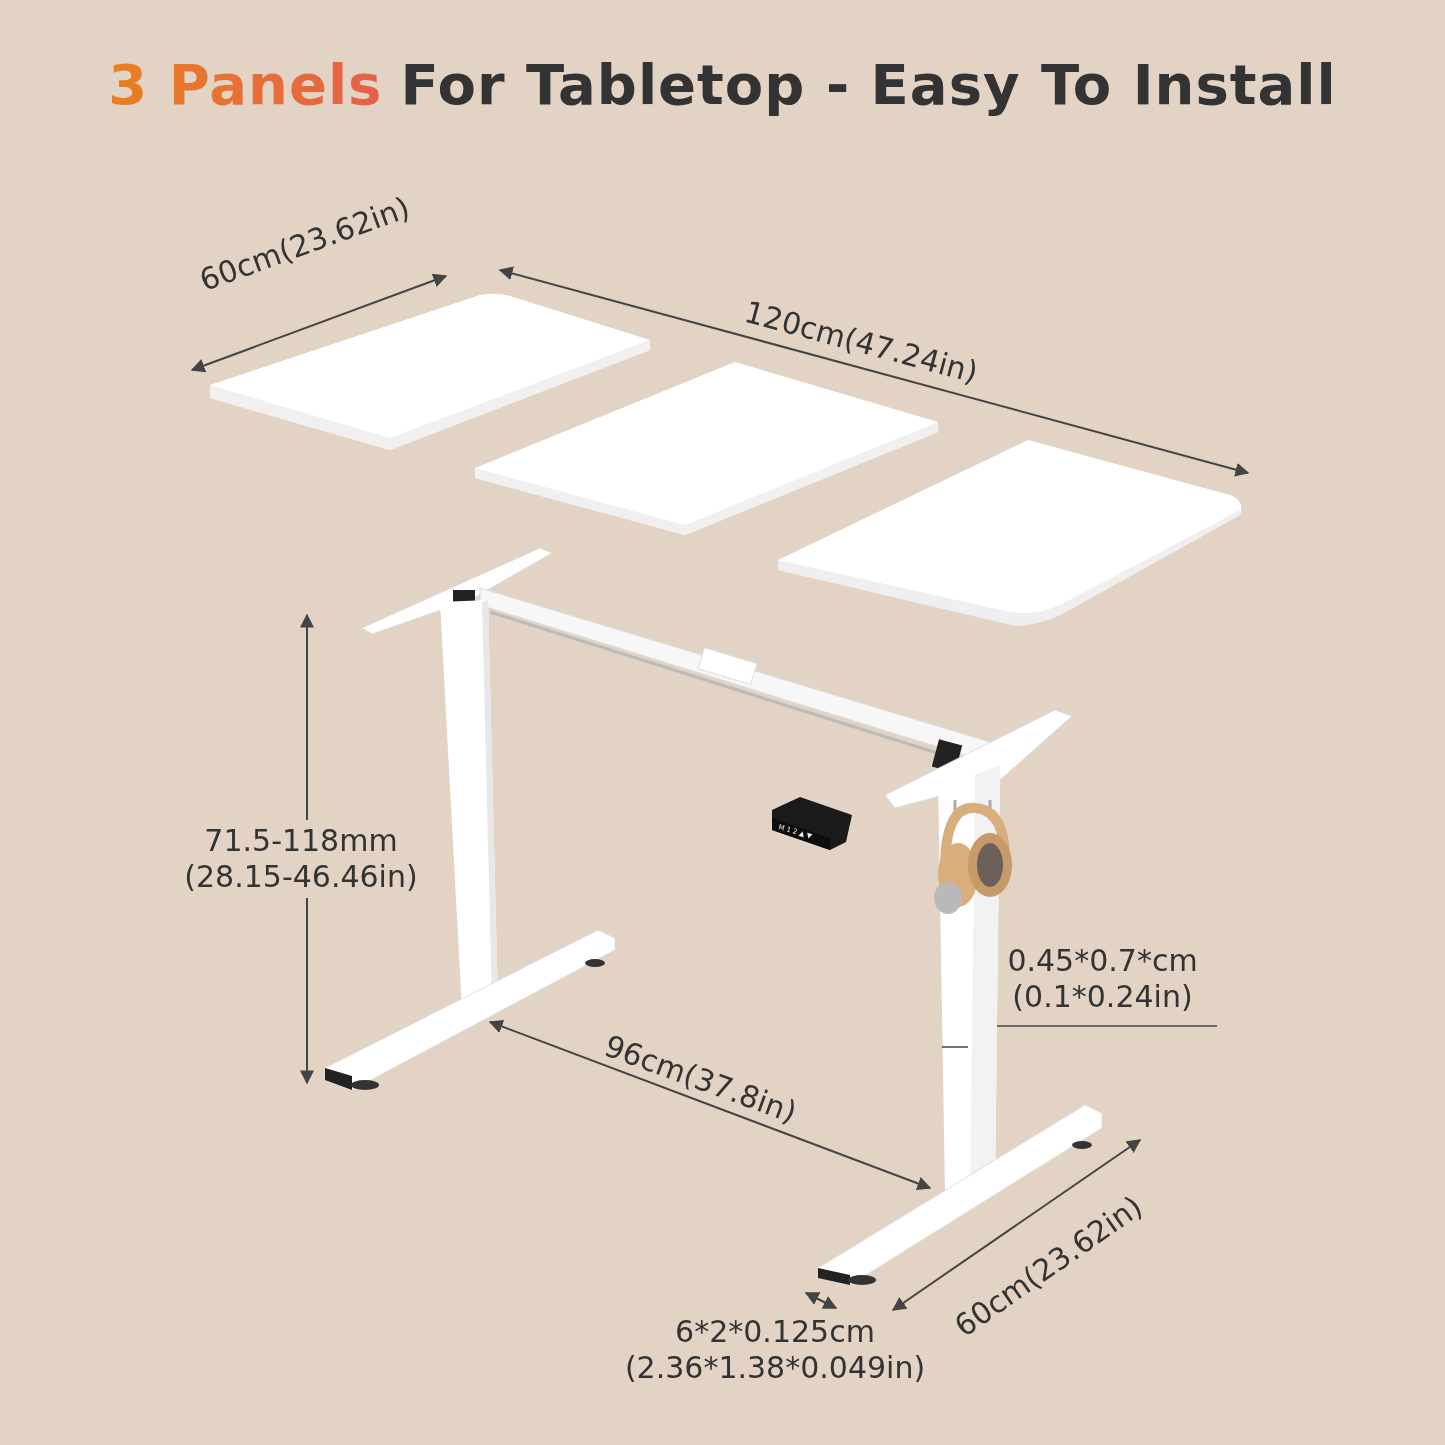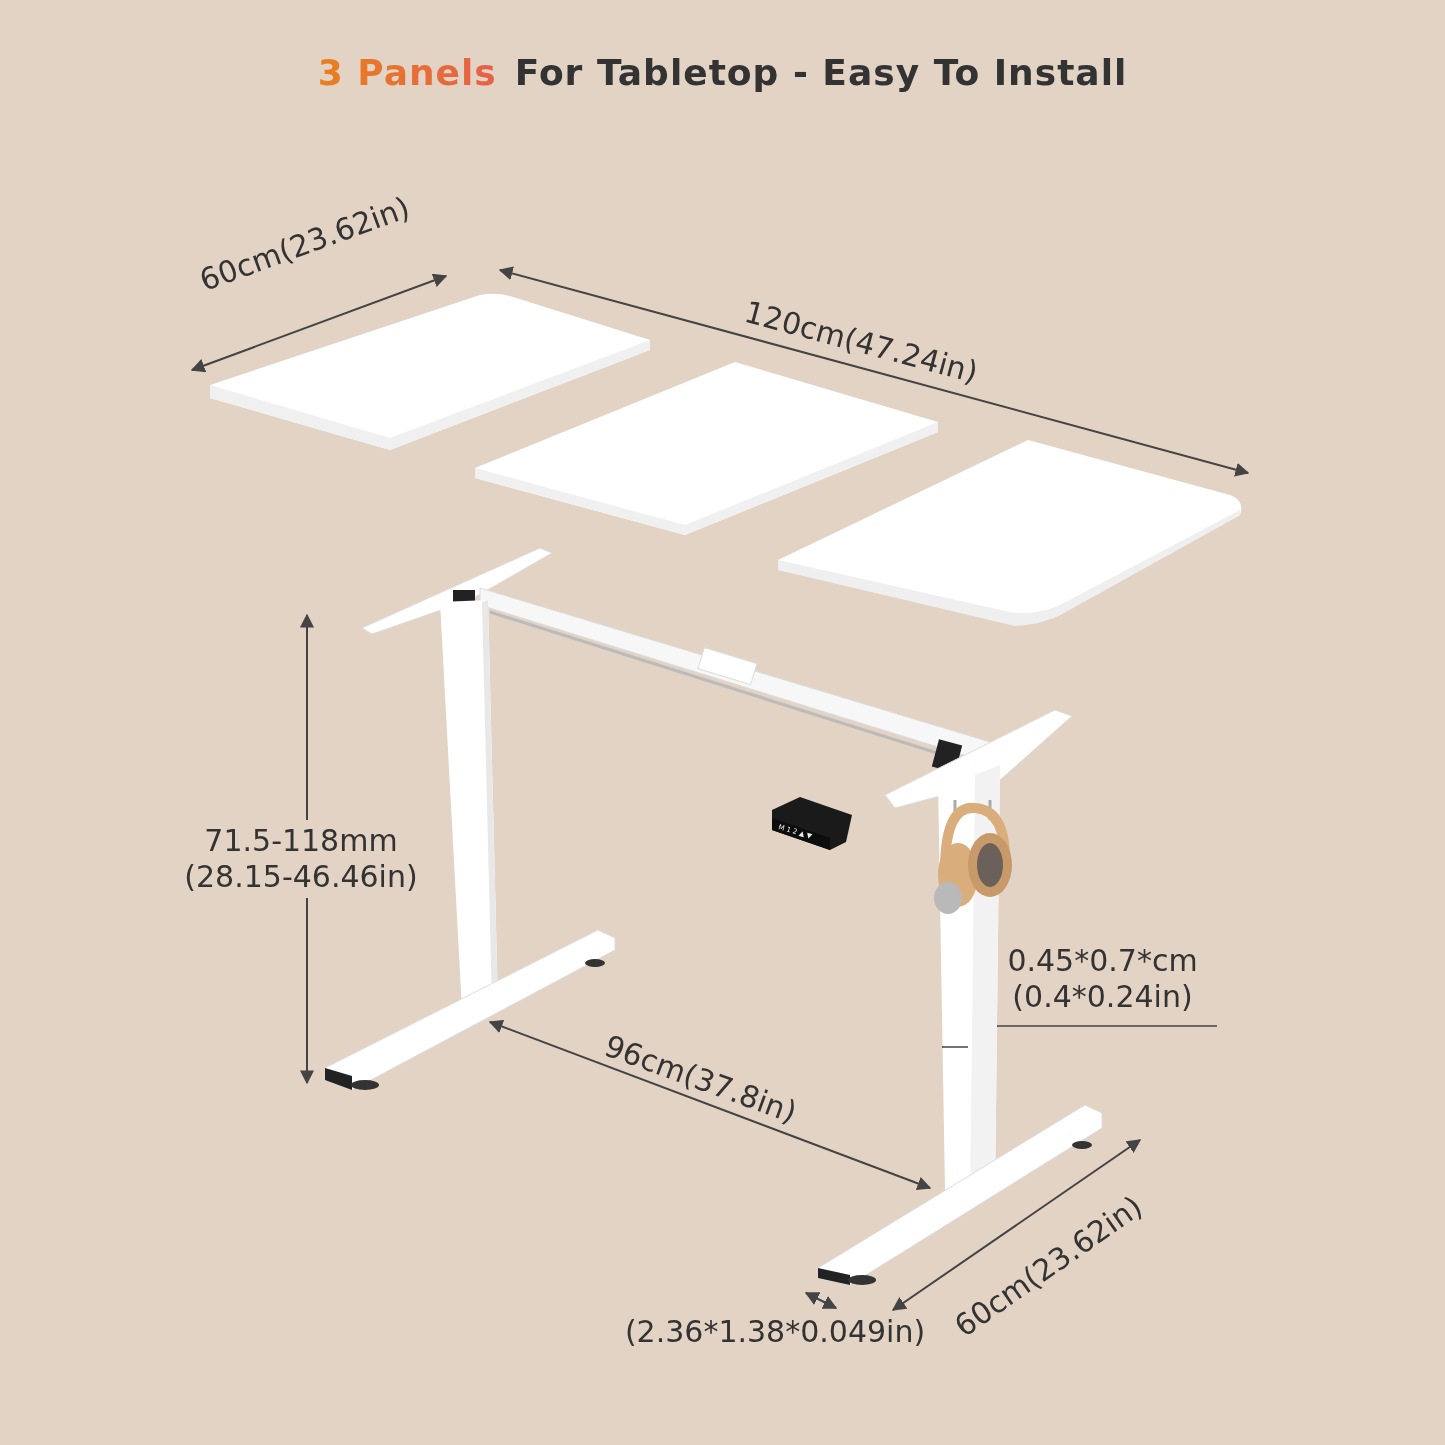--- a/index.html
+++ b/index.html
@@ -5,21 +5,21 @@
   html, body { margin: 0; padding: 0; }
   body {
     width: 1445px; height: 1445px; overflow: hidden;
     background: #e2d3c4;
     font-family: "DejaVu Sans", sans-serif;
     position: relative;
     color: #333333;
   }
   .title {
     position: absolute; left: 0; right: 0; top: 52px;
-    text-align: center; font-size: 36px; font-weight: bold;
+    text-align: center; font-size: 56px; font-weight: bold;
     letter-spacing: 1px; white-space: nowrap;
   }
   .title .hl {
     background: linear-gradient(90deg, #e8801f, #e5604a);
     -webkit-background-clip: text; background-clip: text; color: transparent;
   }
   .title .rest { color: #333333; margin-left: 18px; }
   svg.scene { position: absolute; left: 0; top: 0; }
   .label {
     position: absolute; font-size: 30px; color: #333333; white-space: nowrap;
@@ -113,22 +113,23 @@
 <div class="label" style="left:195px; top:265px; transform:rotate(-20deg); transform-origin:left top;">60cm(23.62in)</div>
 <div class="label" style="left:750px; top:294px; transform:rotate(15deg); transform-origin:left top;">120cm(47.24in)</div>
 
 <div class="label center" style="left:170px; top:815px; width:262px;margin-top:8px;">
   <div>71.5-118mm</div>
   <div>(28.15-46.46in)</div>
 </div>
 
 <div class="label center" style="left:995px; top:943px; width:215px;">
   <div>0.45*0.7*cm</div>
-  <div>(0.4*0.24in)</div>
+  <div>(0.1*0.24in)</div>
 </div>
 
 <div class="label" style="left:612px; top:1028px; transform:rotate(20deg); transform-origin:left top;">96cm(37.8in)</div>
 
 <div class="label" style="left:948px; top:1315px; transform:rotate(-35deg); transform-origin:left top;">60cm(23.62in)</div>
 
 <div class="label center" style="left:605px; top:1314px; width:340px;">
+  <div>6*2*0.125cm</div>
   <div>(2.36*1.38*0.049in)</div>
 </div>
 
 </body></html>

